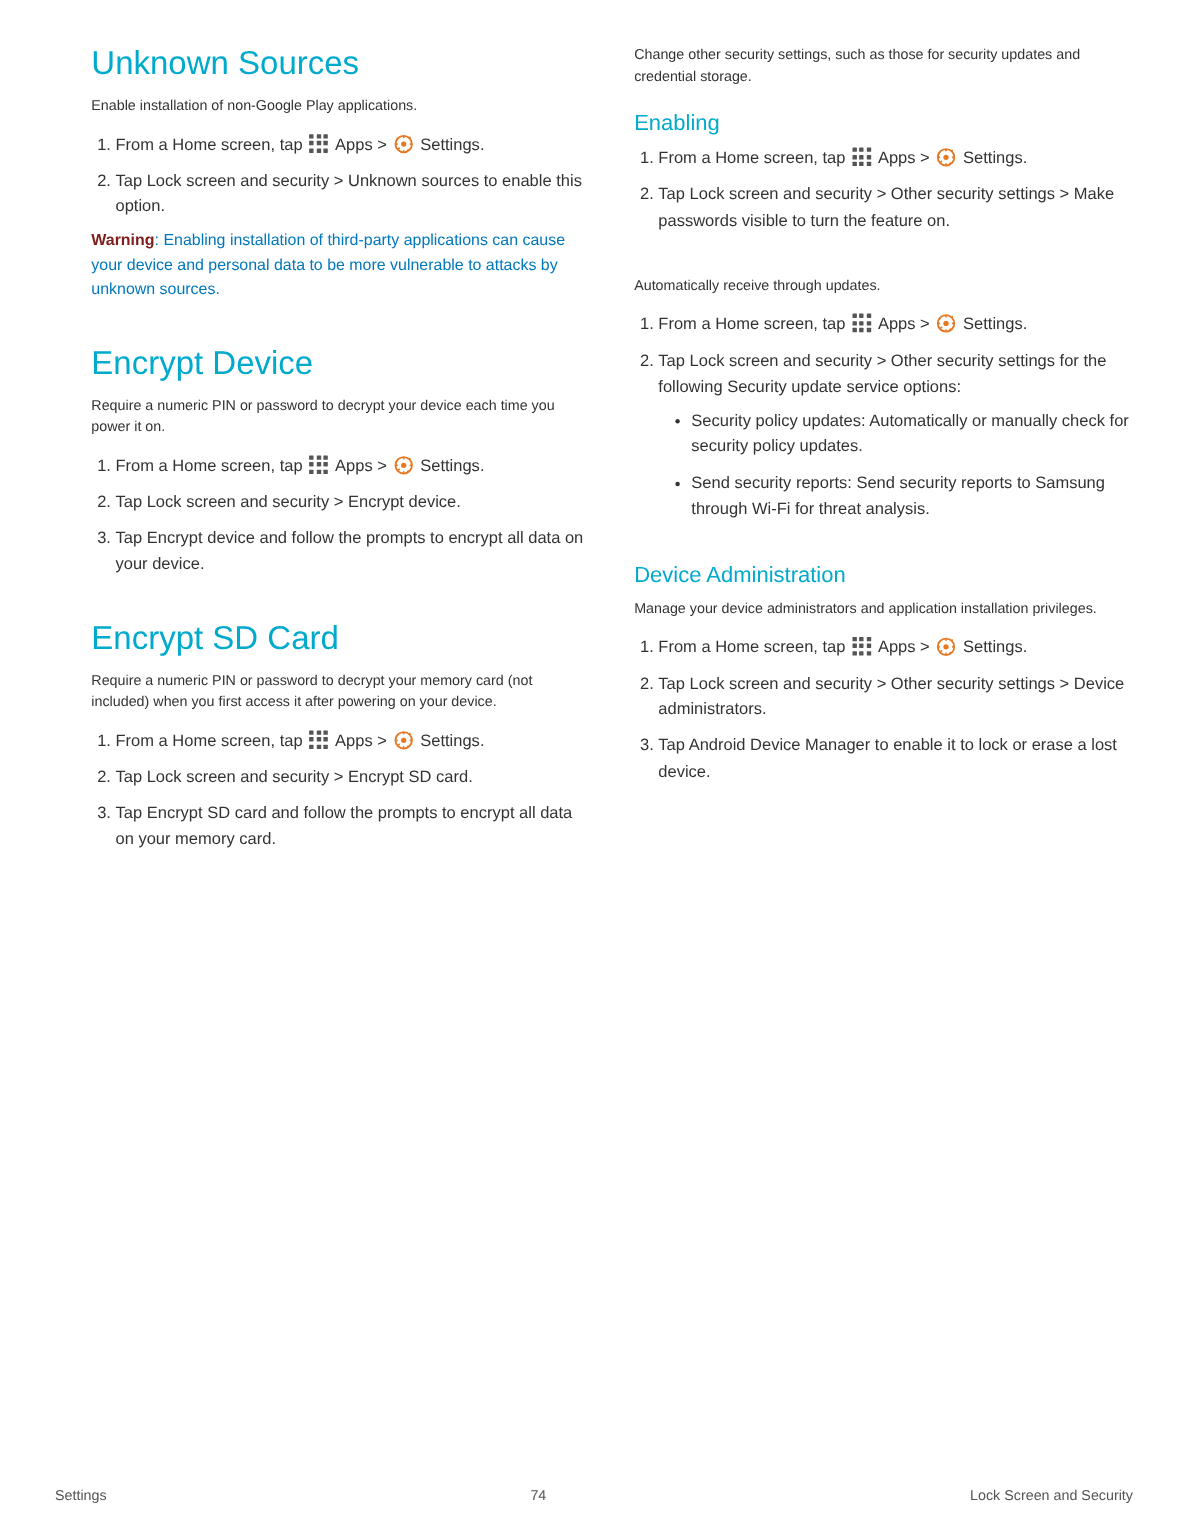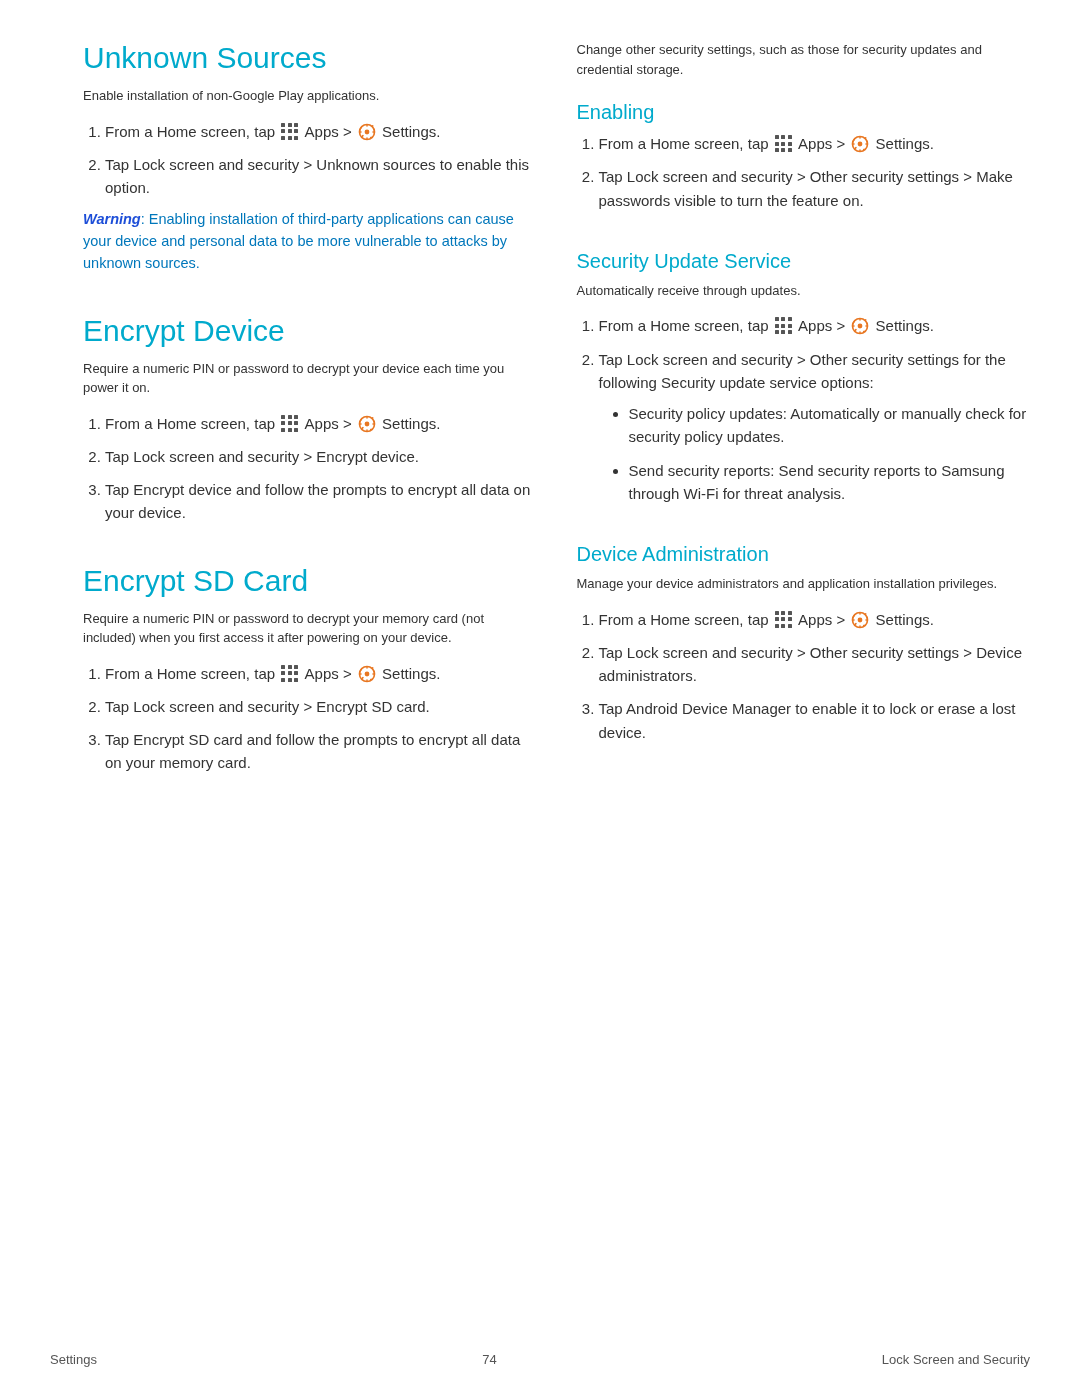--- a/index.html
+++ b/index.html
@@ -59,23 +59,22 @@
       font-weight: normal;
     }
     .warning {
       color: #0077bb;
       font-size: 14.5px;
       line-height: 1.5;
       margin-top: 4px;
       margin-bottom: 4px;
     }
     .warning b {
-      color: #1d4ed8;
+      color: #7f1d1d;
       font-weight: bold;
-      font-style: italic;
     }
     .apps-grid {
       display: inline-grid;
       grid-template-columns: repeat(3, 5px);
       grid-template-rows: repeat(3, 5px);
       gap: 1.5px;
       vertical-align: middle;
       margin: 0 2px;
       position: relative;
       top: -1px;
@@ -297,21 +296,20 @@
           </span>
           <b>Settings</b>.
         </li>
         <li>
           Tap <b>Lock screen and security &gt; Other security settings &gt; Make passwords visible</b> to turn the feature on.
         </li>
       </ol>
     </div>
 
     <div class="section">
-      <div class="section-subtitle">Security Update Service</div>
       <p class="section-desc">Automatically receive through updates.</p>
       <ol class="steps">
         <li>
           From a Home screen, tap
           <span class="apps-grid">
               <span></span>
               <span></span>
               <span></span>
               <span></span>
               <span></span>

